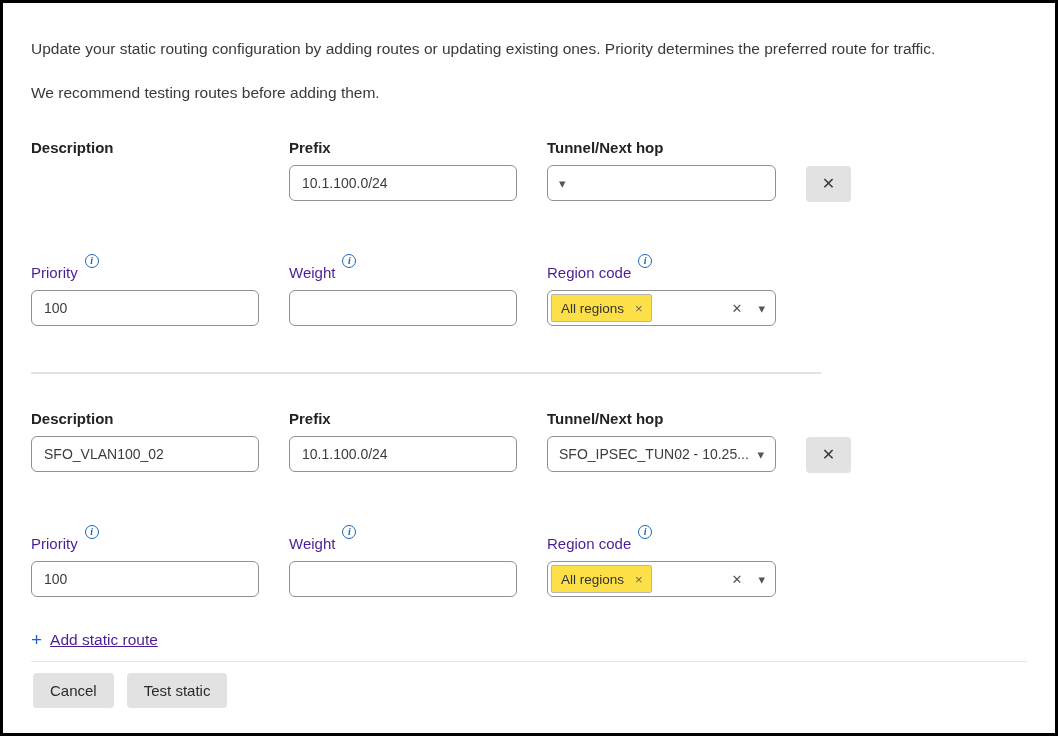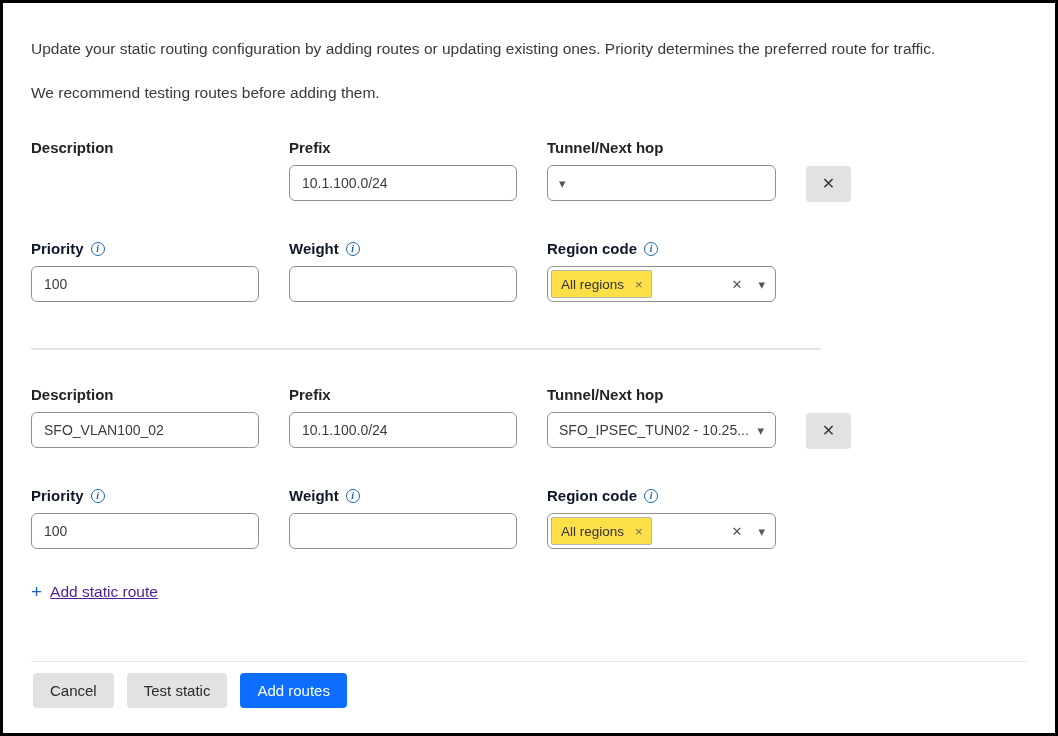--- a/index.html
+++ b/index.html
@@ -43,23 +43,24 @@
     font-size: 15px;
     font-weight: 700;
     color: #242322;
     line-height: 17px;
     margin-bottom: 9px;
     white-space: nowrap;
   }
   .label-row { display: flex; align-items: center; gap: 7px; margin-bottom: 9px; }
   .label-row .lbl {
     font-size: 15px;
-    font-weight: 700;
-    color: #0f172a;
+    font-weight: 400;
+    color: #4c1d95;
     line-height: 17px;
+    margin-top: 24px;
   }
   .info-icon {
     display: inline-flex;
     align-items: center;
     justify-content: center;
     width: 14px; height: 14px;
     border: 1.5px solid #1b67b3;
     border-radius: 50%;
     color: #1b67b3;
     font-family: "Liberation Serif", serif;
@@ -322,16 +323,15 @@
       <a>Add static route</a>
     </div>
 
   </div>
 
   <div class="footer">
     <hr class="footer-divider">
     <div class="buttons">
       <button class="btn">Cancel</button>
       <button class="btn">Test static</button>
-      <button class="btn primary">Add routes</button>
     </div>
   </div>
 </div>
 
 </body></html>

